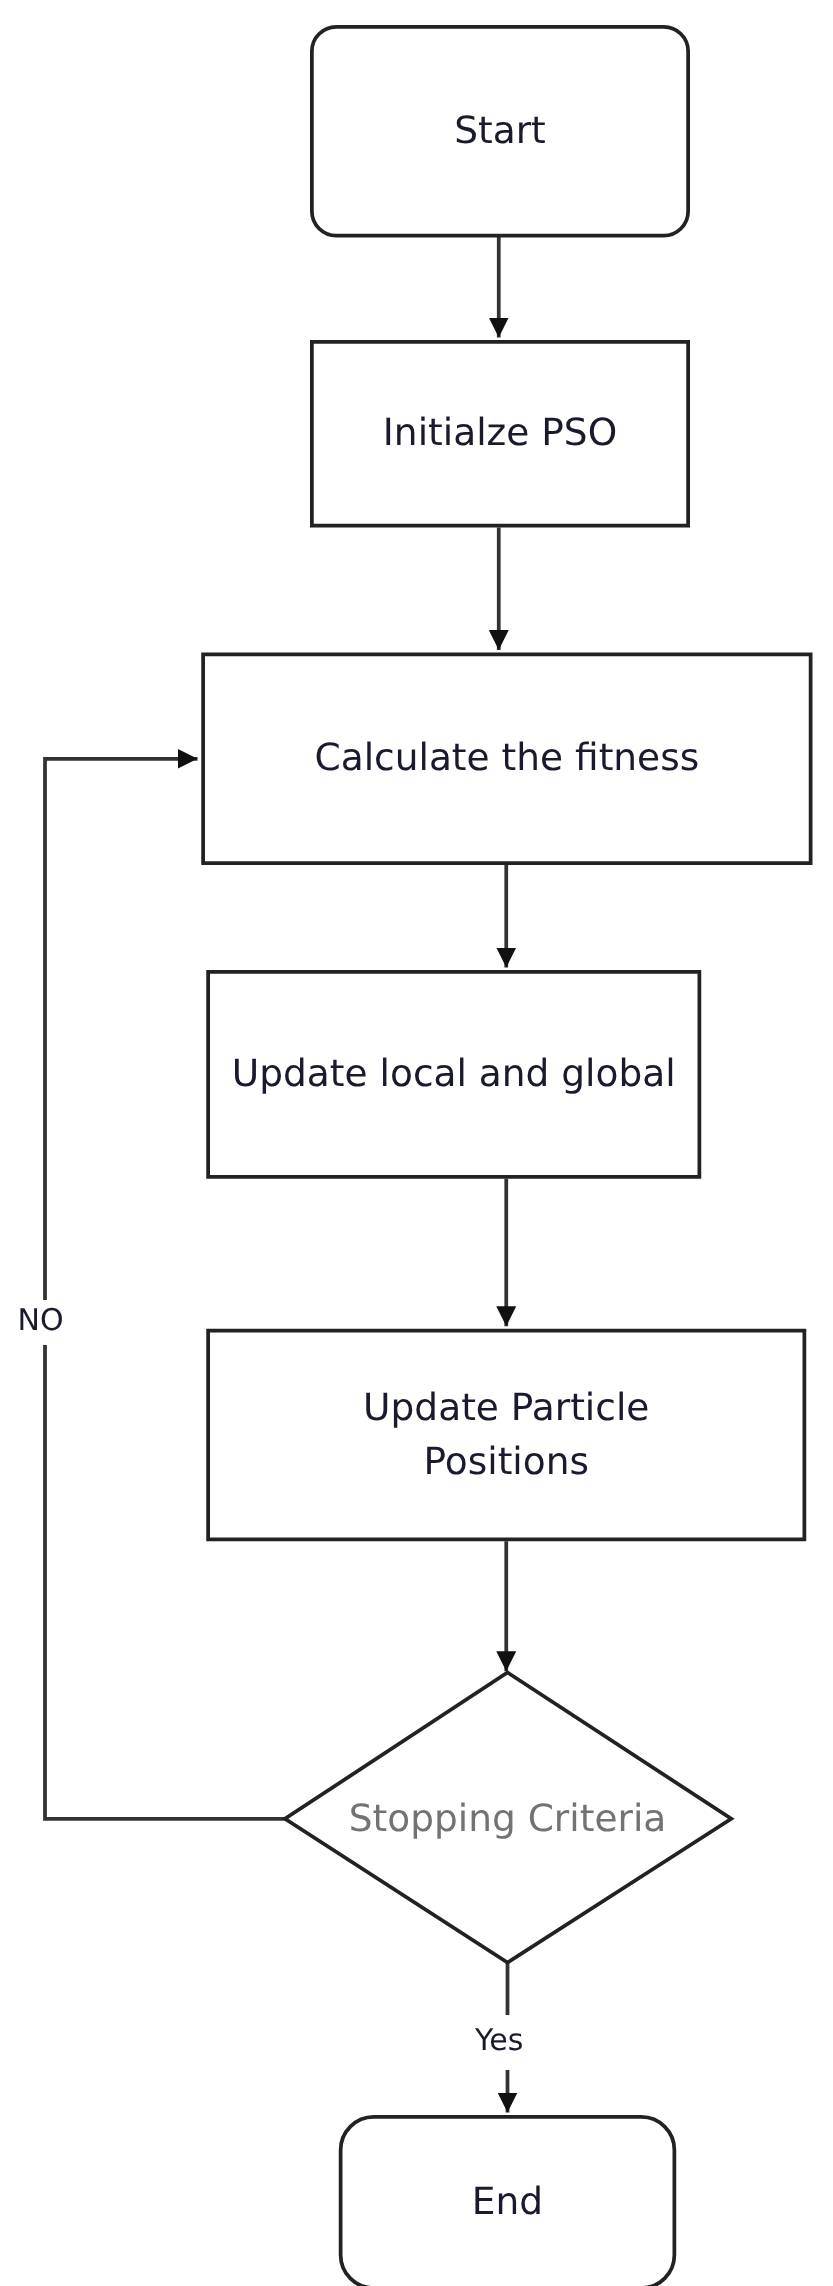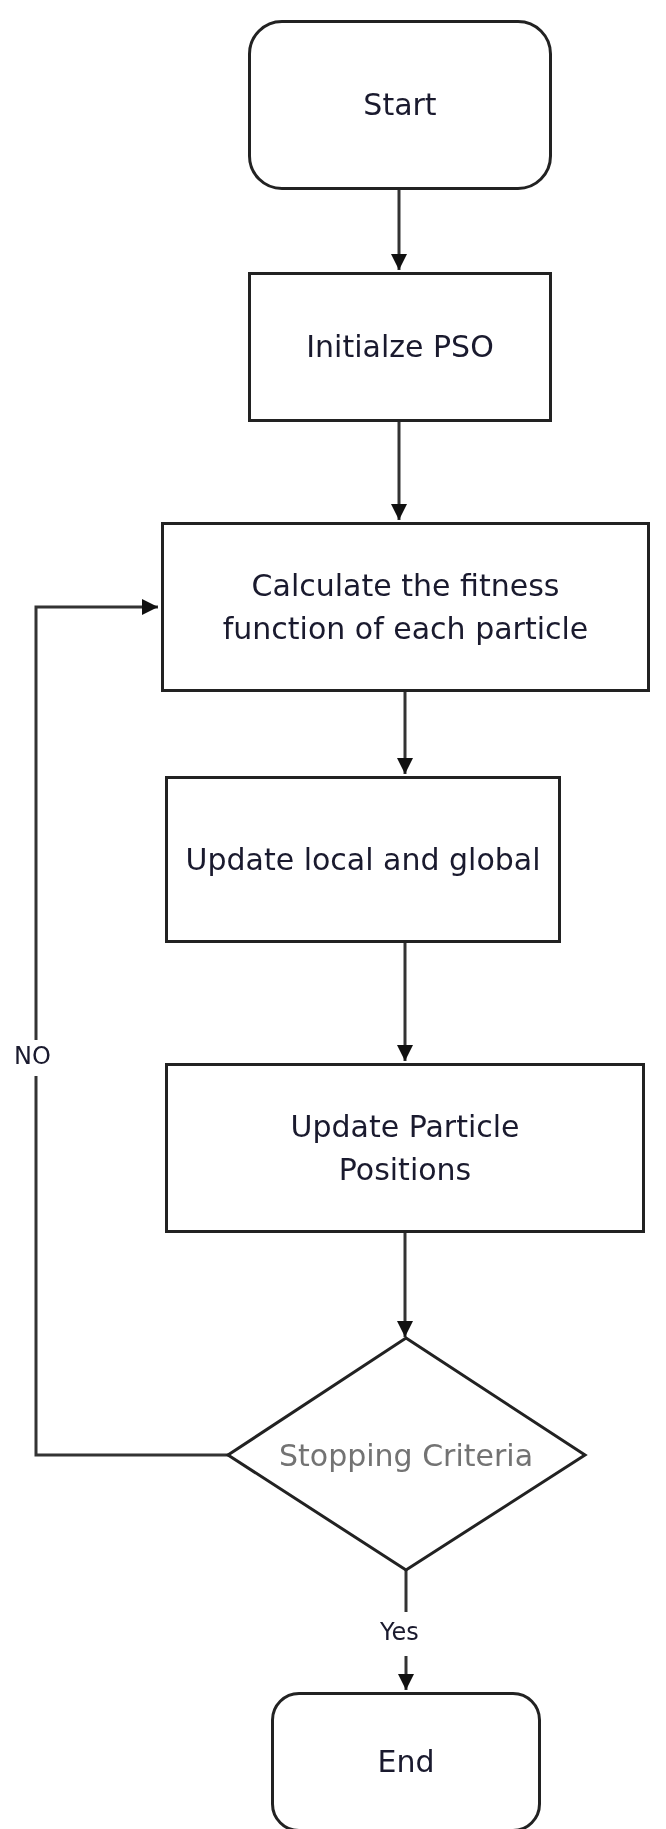--- a/index.html
+++ b/index.html
@@ -39,31 +39,30 @@
 
   <line x1="406" y1="1570" x2="406" y2="1612" stroke="#333" stroke-width="3"></line>
   <line x1="406" y1="1656" x2="406" y2="1690" stroke="#333" stroke-width="3" marker-end="url(#arrd)"></line>
 
   <polyline points="228,1455 36,1455 36,1076" fill="none" stroke="#333" stroke-width="3"></polyline>
   <polyline points="36,1040 36,607 158,607" fill="none" stroke="#333" stroke-width="3" marker-end="url(#arrd)"></polyline>
 
   <polygon points="406,1338 585,1455 406,1570 228,1455" fill="#fff" stroke="#222" stroke-width="3"></polygon>
 </svg>
 
-<div class="node rounded" style="left:248px; top:20px; width:304px; height:170px;">
+<div class="node rounded" style="left:248px; top:20px; width:304px; height:170px;border-radius:21px;">
   <span>Start</span>
 </div>
 
 <div class="node" style="left:248px; top:272px; width:304px; height:150px;text-align:center;">
   <span>Initialze PSO</span>
 </div>
 
 <div class="node" style="left:161px; top:522px; width:489px; height:170px; flex-direction:column;">
   <span>Calculate the fitness</span>
-  <span>function of each particle</span>
 </div>
 
 <div class="node" style="left:165px; top:776px; width:396px; height:167px; flex-direction:column;">
   <span>Update local and global</span>
 </div>
 
 <div class="node" style="left:165px; top:1063px; width:480px; height:170px; flex-direction:column;">
   <span>Update Particle</span>
   <span>Positions</span>
 </div>

